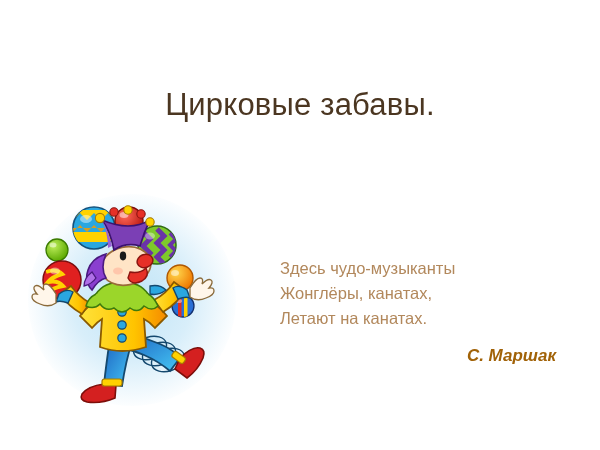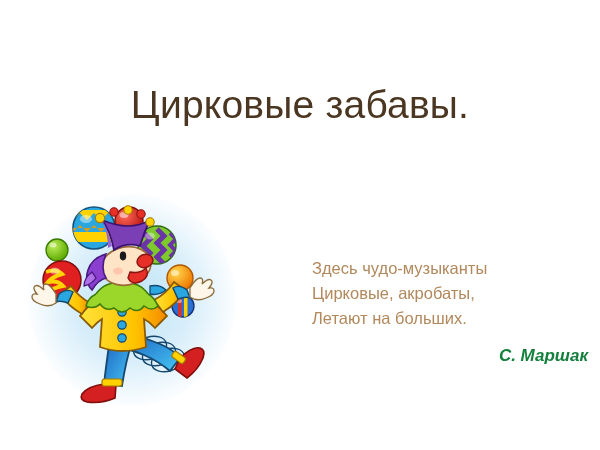--- a/index.html
+++ b/index.html
@@ -19,59 +19,59 @@
   }
 
   
   .title-block {
     position: absolute;
     left: 0;
     top: 84px;
     width: 600px;
     text-align: center;
     color: #4b3621;
-    font-size: 39px;
+    font-size: 31px;
     line-height: 42px;
     font-weight: 400;
     letter-spacing: 0.2px;
     white-space: nowrap;
   }
   .title-line { display: block; }
 
   
   .illustration {
     position: absolute;
     left: 22px;
     top: 188px;
     width: 220px;
     height: 220px;
   }
   .illustration svg { display: block; width: 100%; height: 100%; }
 
   
   .poem-block {
     position: absolute;
-    left: 312px;
+    left: 280px;
     top: 256px;
     width: 280px;
     color: #b2885c;
     font-size: 16.5px;
     line-height: 25px;
     font-weight: 400;
   }
   .poem-line { display: block; white-space: nowrap; }
   .attribution {
     display: block;
     margin-top: 12px;
     text-align: right;
     padding-right: 4px;
     font-style: italic;
     font-weight: 700;
     font-size: 17px;
-    color: #15803d;
+    color: #a16207;
     white-space: nowrap;
   }
 </style>
 </head>
 <body>
 
 <div class="slide">
 
   <div class="title-block">
     <span class="title-line">Цирковые забавы.</span>
@@ -250,18 +250,18 @@
         <circle cx="92" cy="24" r="4.2" fill="#e63027" stroke="#8a1410" stroke-width="1.1"></circle>
         <circle cx="106" cy="22" r="4.2" fill="#ffd200" stroke="#a87c00" stroke-width="1.1"></circle>
         <circle cx="119" cy="26" r="4.2" fill="#e63027" stroke="#8a1410" stroke-width="1.1"></circle>
         <circle cx="128" cy="34" r="4.2" fill="#ffd200" stroke="#a87c00" stroke-width="1.1"></circle>
       </g>
     </svg>
   </div>
 
   <div class="poem-block">
     <span class="poem-line">Здесь чудо-музыканты</span>
-    <span class="poem-line">Цирковые, акробаты,</span>
-    <span class="poem-line">Летают на больших.</span>
+    <span class="poem-line">Жонглёры, канатах,</span>
+    <span class="poem-line">Летают на канатах.</span>
     <span class="attribution">С. Маршак</span>
   </div>
 
 </div>
 
 </body></html>

